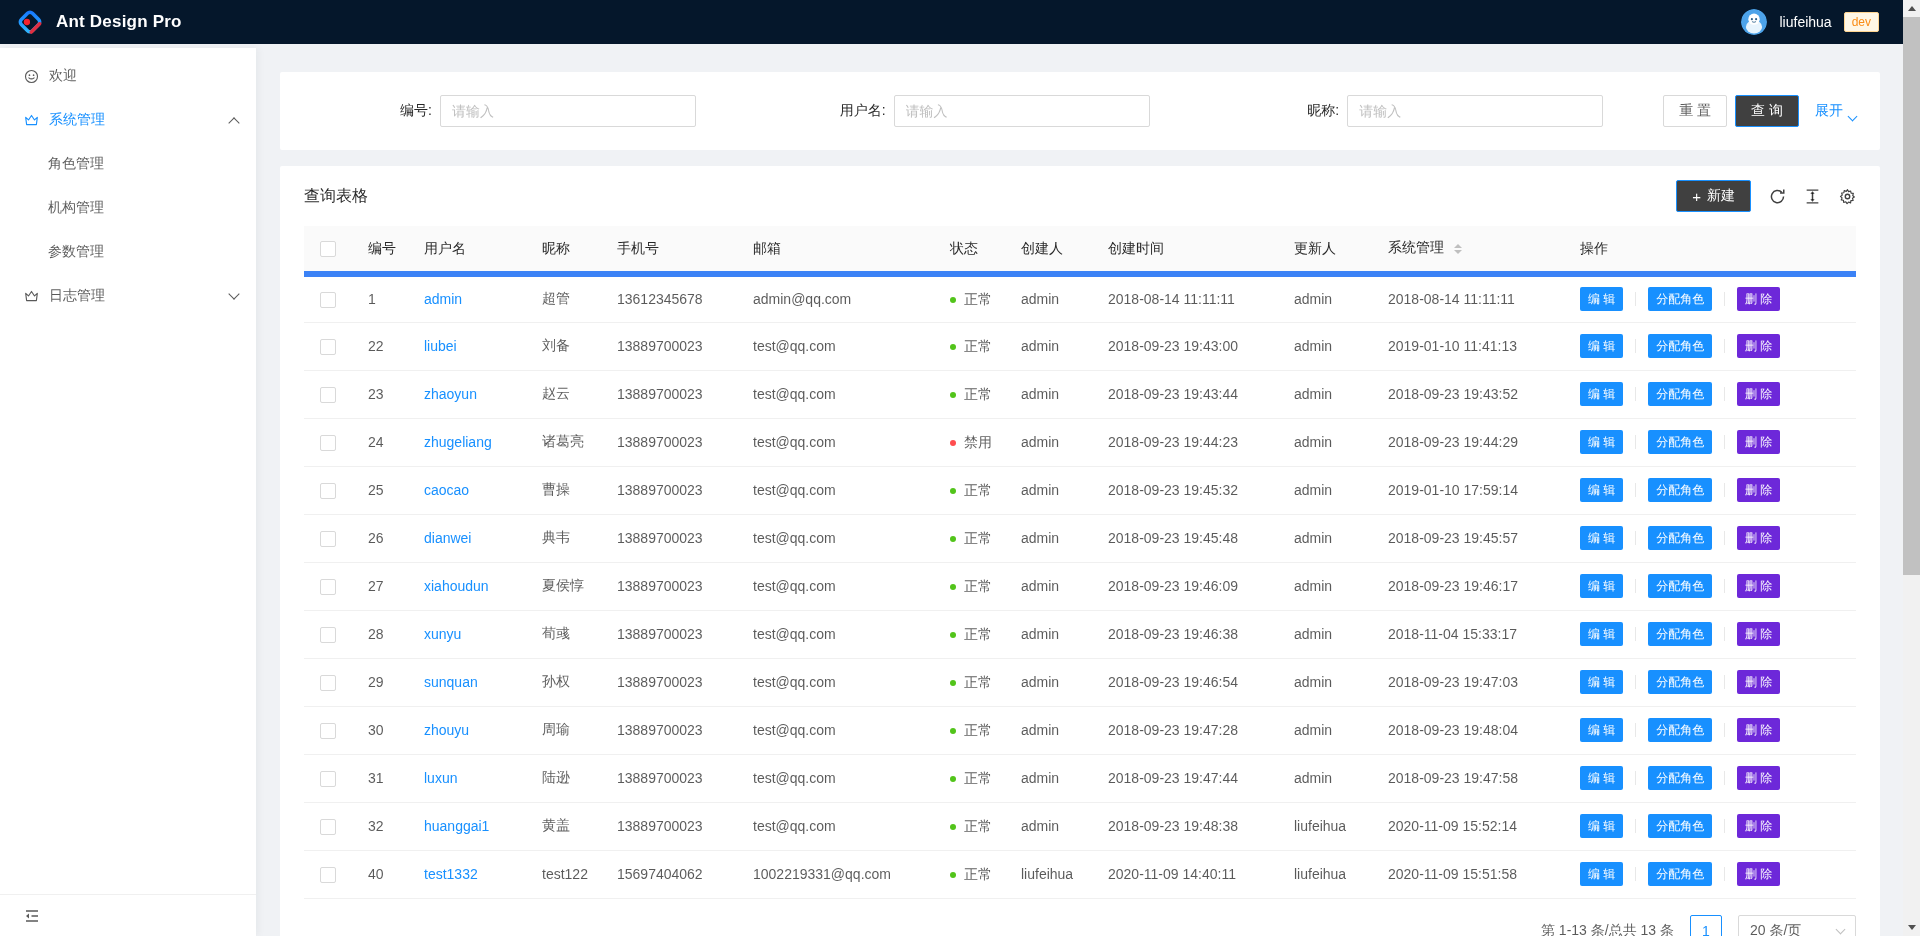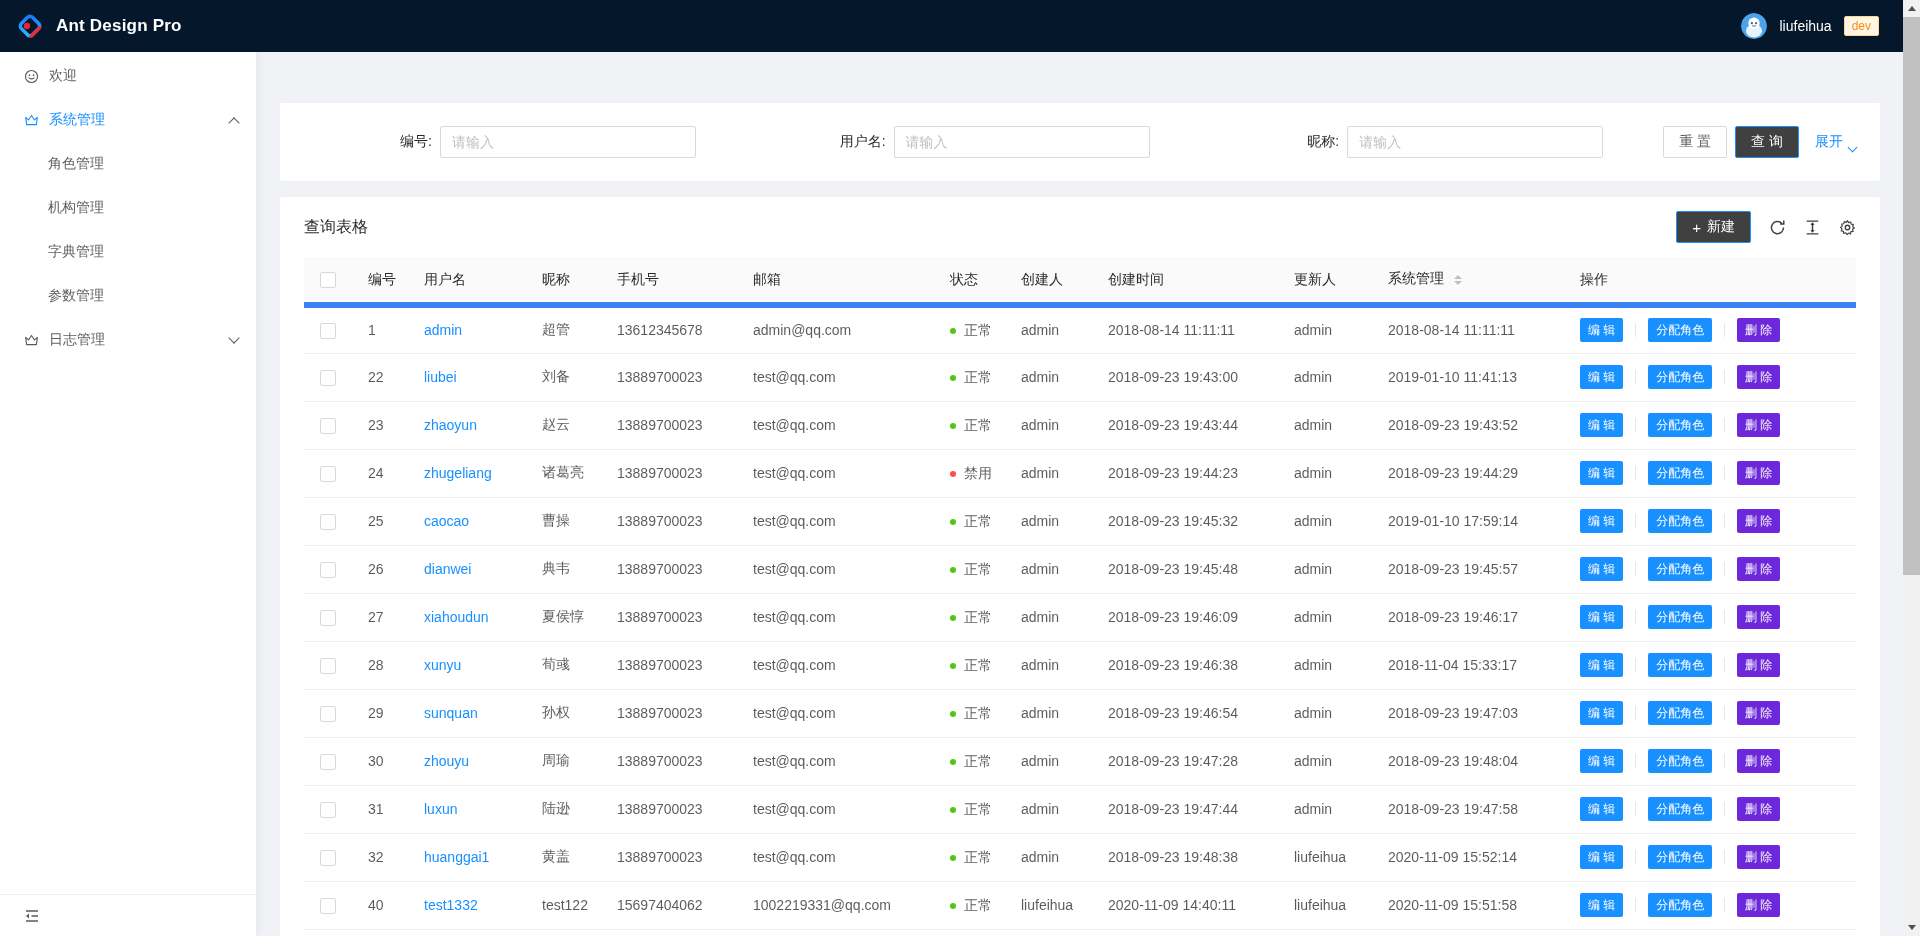--- a/index.html
+++ b/index.html
@@ -5,21 +5,21 @@
   * { box-sizing: border-box; margin: 0; padding: 0; }
   html,body { width:1920px; height:936px; overflow:hidden; }
   body {
     font-family: "Liberation Sans", sans-serif;
     font-size: 14px;
     color: rgba(0,0,0,.65);
     background: #f0f2f5;
   }
   
   .header {
-    position: fixed; top:0; left:0; right:0; height:52px; z-index:30;
+    position: fixed; top:0; left:0; right:0; height:44px; z-index:30;
     background:#05172b; display:flex; align-items:center; justify-content:space-between;
     padding:0 41px 0 16px;
   }
   .logo-wrap { display:flex; align-items:center; gap:12px; }
   .app-title { color:#fff; font-size:17px; font-weight:700; letter-spacing:.2px; }
   .header-right { display:flex; align-items:center; gap:12px; }
   .avatar { width:26px; height:26px; border-radius:50%; overflow:hidden; flex:0 0 auto; cursor:pointer; }
   .username { color:#fff; }
   .env-tag {
     background:#fff7e6; border:1px solid #ffd591; color:#fa8c16;
@@ -41,21 +41,21 @@
   .sub-item.selected { background:#e6f7ff; color:#1890ff; }
   .sub-item.selected::after { content:''; position:absolute; right:0; top:0; bottom:0; width:3px; background:#1890ff; }
   .chev { position:absolute; right:18px; width:8px; height:8px;
     border-right:1.5px solid #595959; border-bottom:1.5px solid #595959; }
   .chev.up   { transform:rotate(-135deg); top:19px; }
   .chev.down { transform:rotate(45deg); top:14px; }
   .sidebar-footer { height:42px; border-top:1px solid #f0f0f0; display:flex; align-items:center; padding-left:24px; }
   .fold-btn { color:#595959; cursor:pointer; display:inline-flex; }
   
   .main { margin-left:256px; padding:72px 40px 24px 24px; }
-  .card { background:#fff; border-radius:2px;margin-top:31px; }
+  .card { background:#fff; border-radius:2px; }
   
   .search-card { padding:23px 24px; display:flex; align-items:center; }
   .fields { flex:1; display:flex; justify-content:space-between; margin-right:60px; }
   .field { width:392px; display:flex; align-items:center; }
   .field label { flex:1; text-align:right; padding-right:8px; color:rgba(0,0,0,.85); white-space:nowrap; }
   .field input {
     width:256px; height:32px; border:1px solid #d9d9d9; border-radius:2px;
     padding:0 11px; font-size:14px; color:rgba(0,0,0,.65); outline:none;
     font-family:"Liberation Sans",sans-serif;
   }
@@ -184,23 +184,20 @@
       </span>
       <span>系统管理</span>
       <span class="chev up"></span>
     </div>
 
     <div class="sub-item">
       <span>角色管理</span>
     </div>
     <div class="sub-item">
       <span>机构管理</span>
-    </div>
-    <div class="sub-item">
-      <span>字典管理</span>
     </div>
     <div class="sub-item">
       <span>参数管理</span>
     </div>
 
     <div class="menu-item">
       <span class="mi-icon">
         <svg width="15" height="15" viewBox="0 0 16 16">
             <path d="M1.8 4.6 L4.8 7.4 L8 2.6 L11.2 7.4 L14.2 4.6 L13.2 12.4 L2.8 12.4 Z" fill="none" stroke="currentColor" stroke-width="1.2" stroke-linejoin="round"></path>
           </svg>

